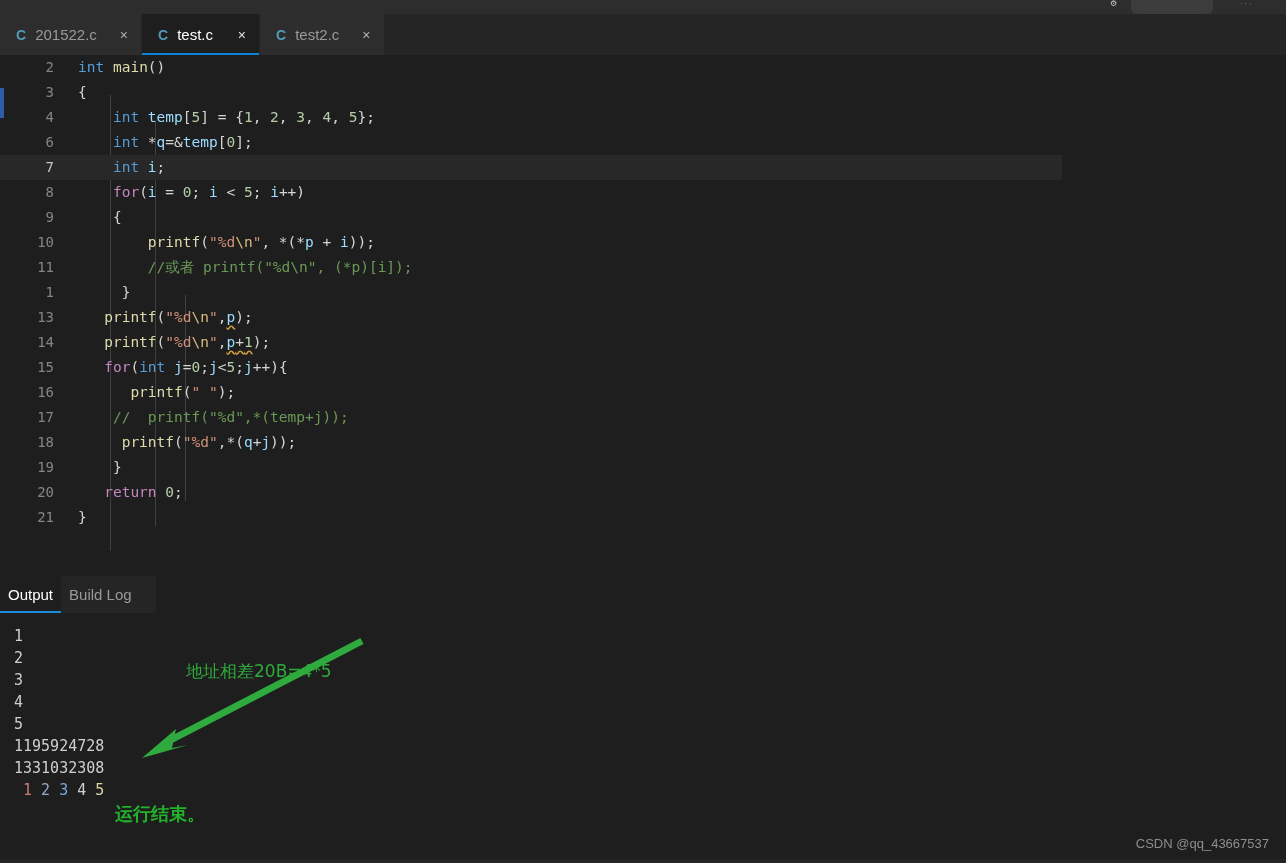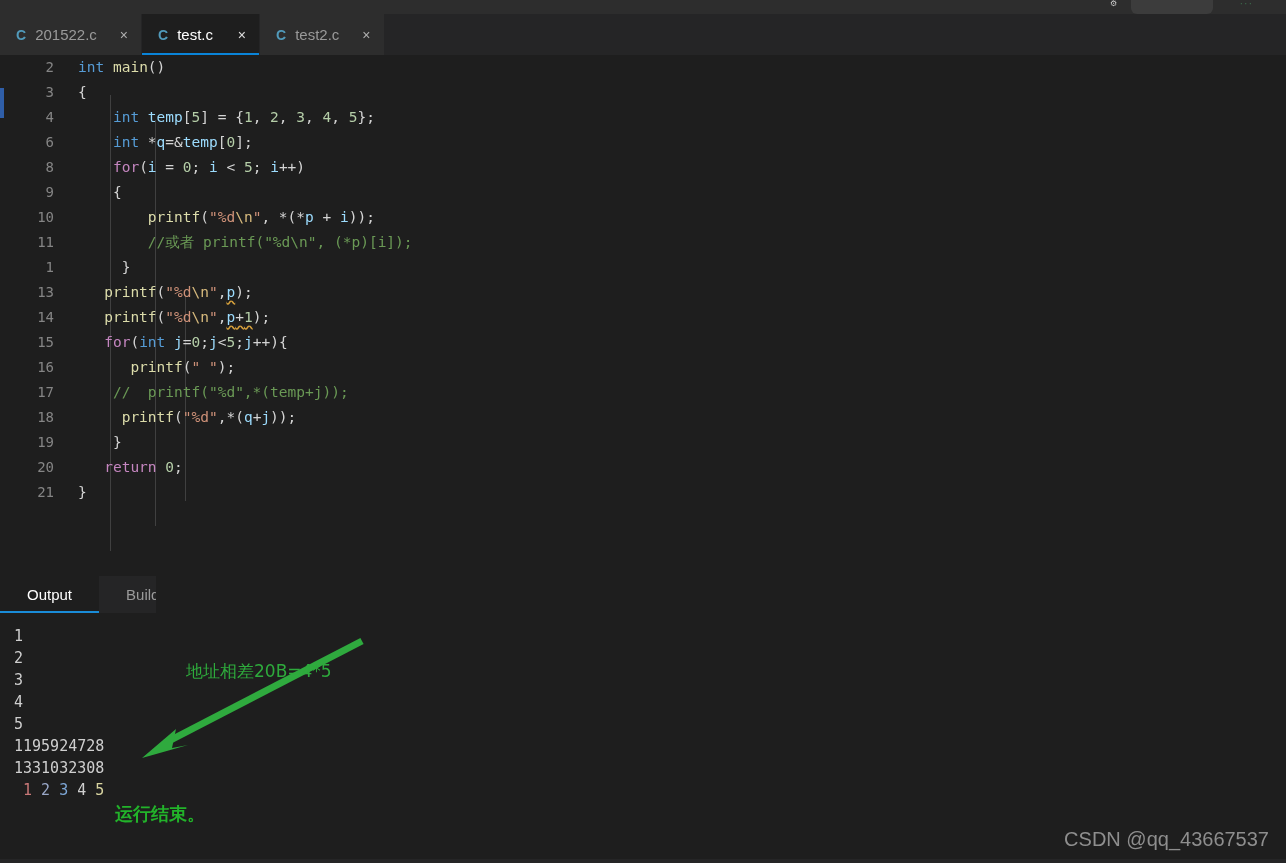--- a/index.html
+++ b/index.html
@@ -120,21 +120,21 @@
   
   .panel {
     position: absolute; top: 576px; left: 0; width: 1286px; height: 287px;
     background: #1e1e1e;
   }
   .panel-tabs {
     position: absolute; top: 0; left: 0; width: 1286px; height: 37px;
     background: #252526; display: flex; align-items: stretch;
   }
   .panel-tab {
-    display: flex; align-items: center; padding: 0 27px;
+    display: flex; align-items: center; padding: 0 8px;
     font-size: 15px; color: #9a9a9a; position: relative;
     font-family: "Liberation Sans", sans-serif;
   }
   .panel-tab.active { background: #1e1e1e; color: #ffffff; }
   .panel-tab.active::after {
     content: ""; position: absolute; left: 0; right: 0; bottom: 0;
     height: 2px; background: #1a8cd8;
   }
   .panel-tabs-filler {
     position: absolute; top: 0; left: 156px; width: 1130px; height: 37px;
@@ -166,21 +166,21 @@
     color: #22b32a; font-size: 18px; font-weight: bold;
     font-family: "DejaVu Sans", sans-serif; white-space: nowrap;
   }
   .arrow-svg {
     position: absolute; left: 130px; top: 633px;
     width: 245px; height: 130px; pointer-events: none;
   }
 
   .watermark {
     position: absolute; right: 17px; bottom: 12px;
-    color: #8e8e8e; font-size: 20px;
+    color: #8e8e8e; font-size: 13px;
     font-family: "Liberation Sans", sans-serif;
   }
   .bottom-strip {
     position: absolute; bottom: 0; left: 0; width: 1286px; height: 4px;
     background: #252526;
   }
 </style>
 </head>
 <body>
 
@@ -220,20 +220,21 @@
 
     <div class="code-line"><span class="ln">2</span><span class="code-text"><span class="kw">int</span> <span class="fn">main</span><span class="pun">()</span></span></div>
 
     <div class="code-line"><span class="ln">3</span><span class="code-text"><span class="pun">{</span></span></div>
 
     <div class="code-line"><span class="ln">4</span><span class="code-text">    <span class="kw">int</span> <span class="var">temp</span><span class="pun">[</span><span class="num">5</span><span class="pun">] = {</span><span class="num">1</span><span class="pun">, </span><span class="num">2</span><span class="pun">, </span><span class="num">3</span><span class="pun">, </span><span class="num">4</span><span class="pun">, </span><span class="num">5</span><span class="pun">};</span></span></div>
 
 
     <div class="code-line"><span class="ln">6</span><span class="code-text">    <span class="kw">int</span> <span class="pun">*</span><span class="var">q</span><span class="pun">=&amp;</span><span class="var">temp</span><span class="pun">[</span><span class="num">0</span><span class="pun">];</span></span></div>
 
+    <div class="code-line current"><span class="ln">7</span><span class="code-text">    <span class="kw">int</span> <span class="var">i</span><span class="pun">;</span></span></div>
 
     <div class="code-line"><span class="ln">8</span><span class="code-text">    <span class="ctl">for</span><span class="pun">(</span><span class="var">i</span> <span class="pun">=</span> <span class="num">0</span><span class="pun">;</span> <span class="var">i</span> <span class="pun">&lt;</span> <span class="num">5</span><span class="pun">;</span> <span class="var">i</span><span class="pun">++)</span></span></div>
 
     <div class="code-line"><span class="ln">9</span><span class="code-text">    <span class="pun">{</span></span></div>
 
     <div class="code-line"><span class="ln">10</span><span class="code-text">        <span class="fn">printf</span><span class="pun">(</span><span class="str">"%d</span><span class="esc">\n</span><span class="str">"</span><span class="pun">, *(*</span><span class="var">p</span> <span class="pun">+</span> <span class="var">i</span><span class="pun">));</span></span></div>
 
     <div class="code-line"><span class="ln">11</span><span class="code-text">        <span class="cmt">//或者 printf("%d\n", (*p)[i]);</span></span></div>
 
     <div class="code-line"><span class="ln">1</span><span class="code-text">     <span class="pun">}</span></span></div>

